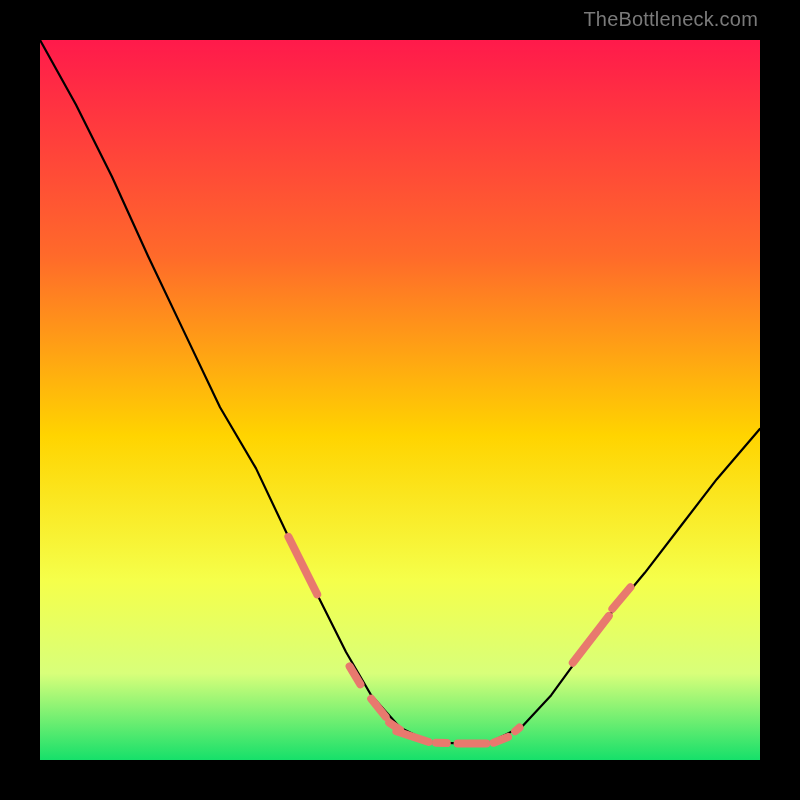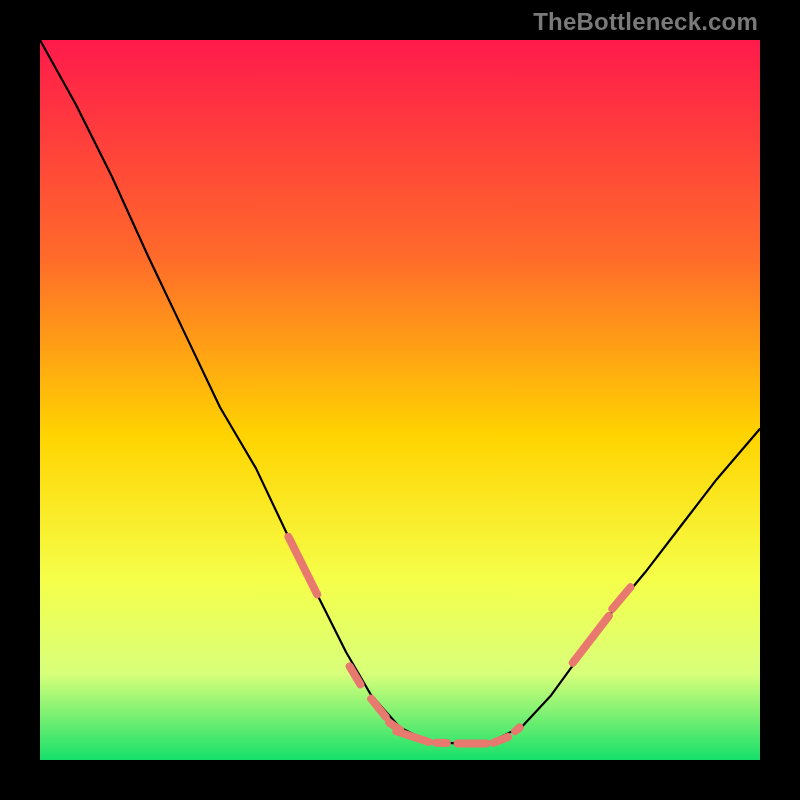--- a/index.html
+++ b/index.html
@@ -24,22 +24,22 @@
     left: 0;
     top: 0;
     width: 100%;
     height: 100%;
   }
   .watermark {
     position: absolute;
     top: 8px;
     right: 42px;
     color: #7a7a7a;
-    font-size: 24px;
-    font-weight: 700;
+    font-size: 20px;
+    font-weight: 400;
     letter-spacing: 0.2px;
   }
   svg {
     position: absolute;
     left: 0;
     top: 0;
   }
 </style>
 </head>
 <body>

